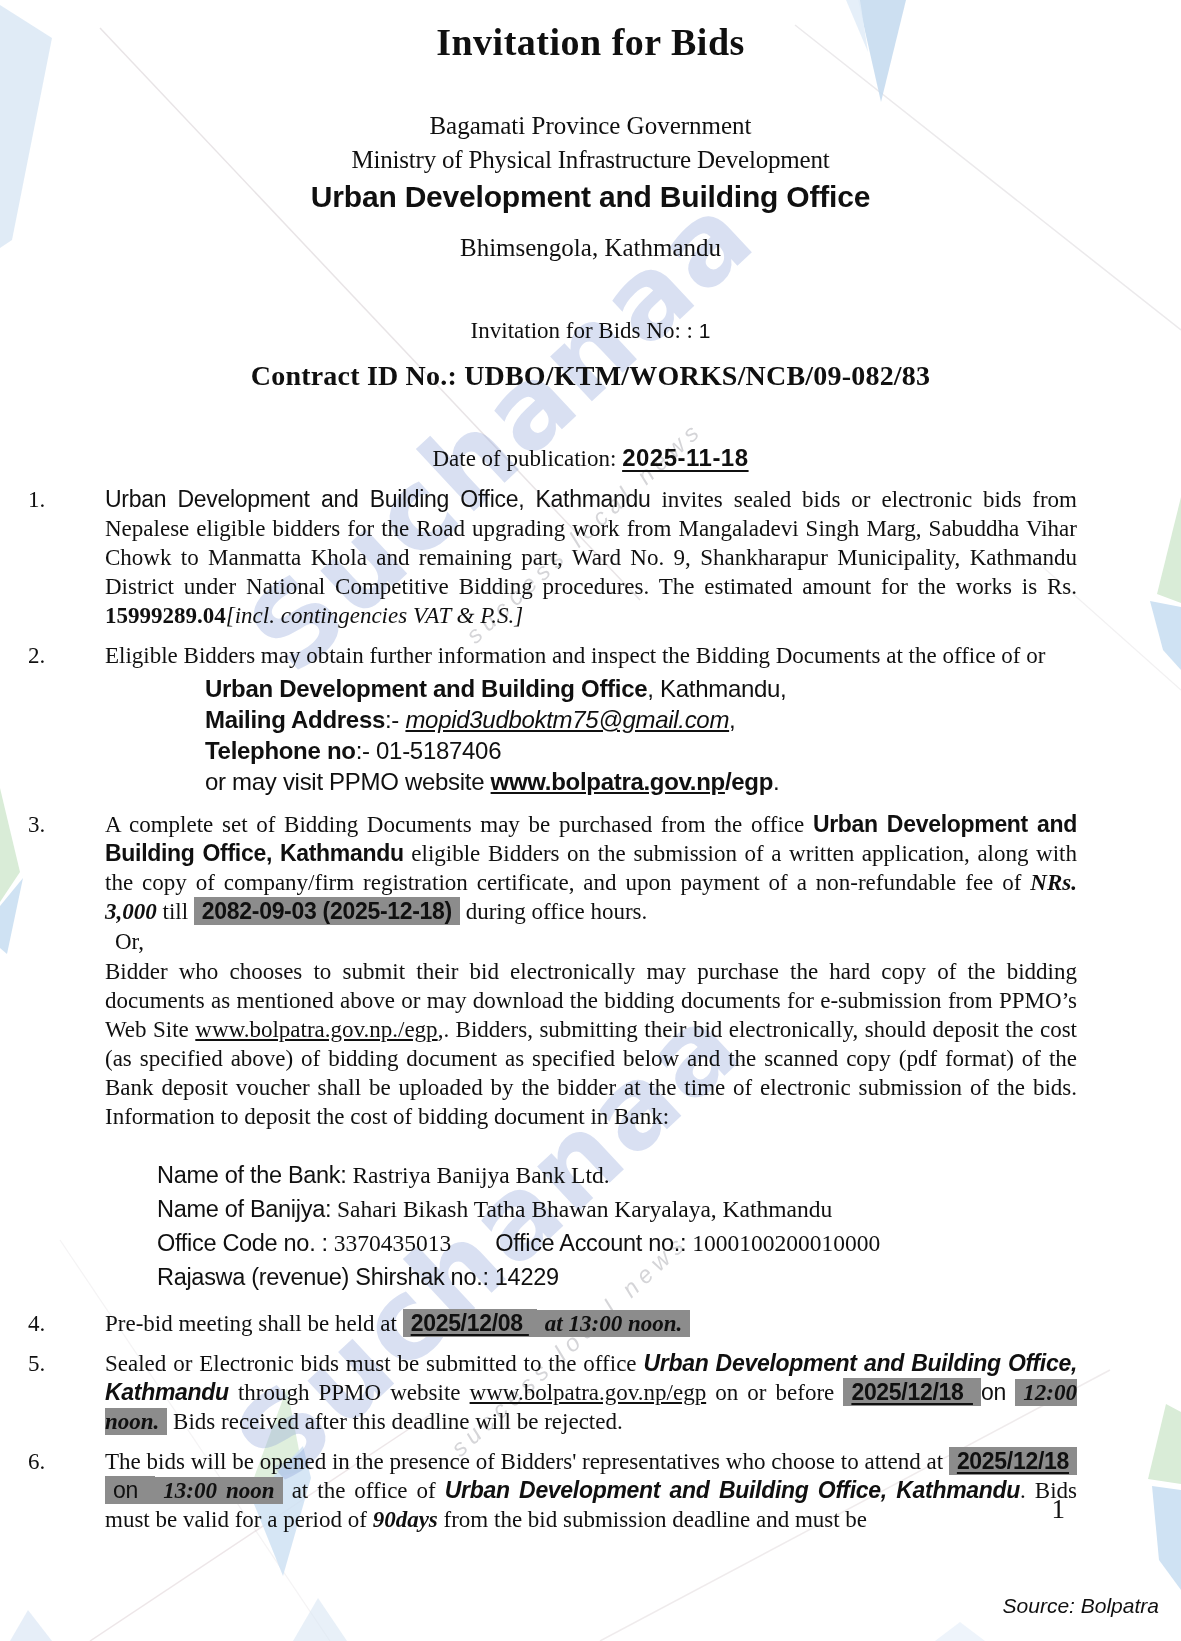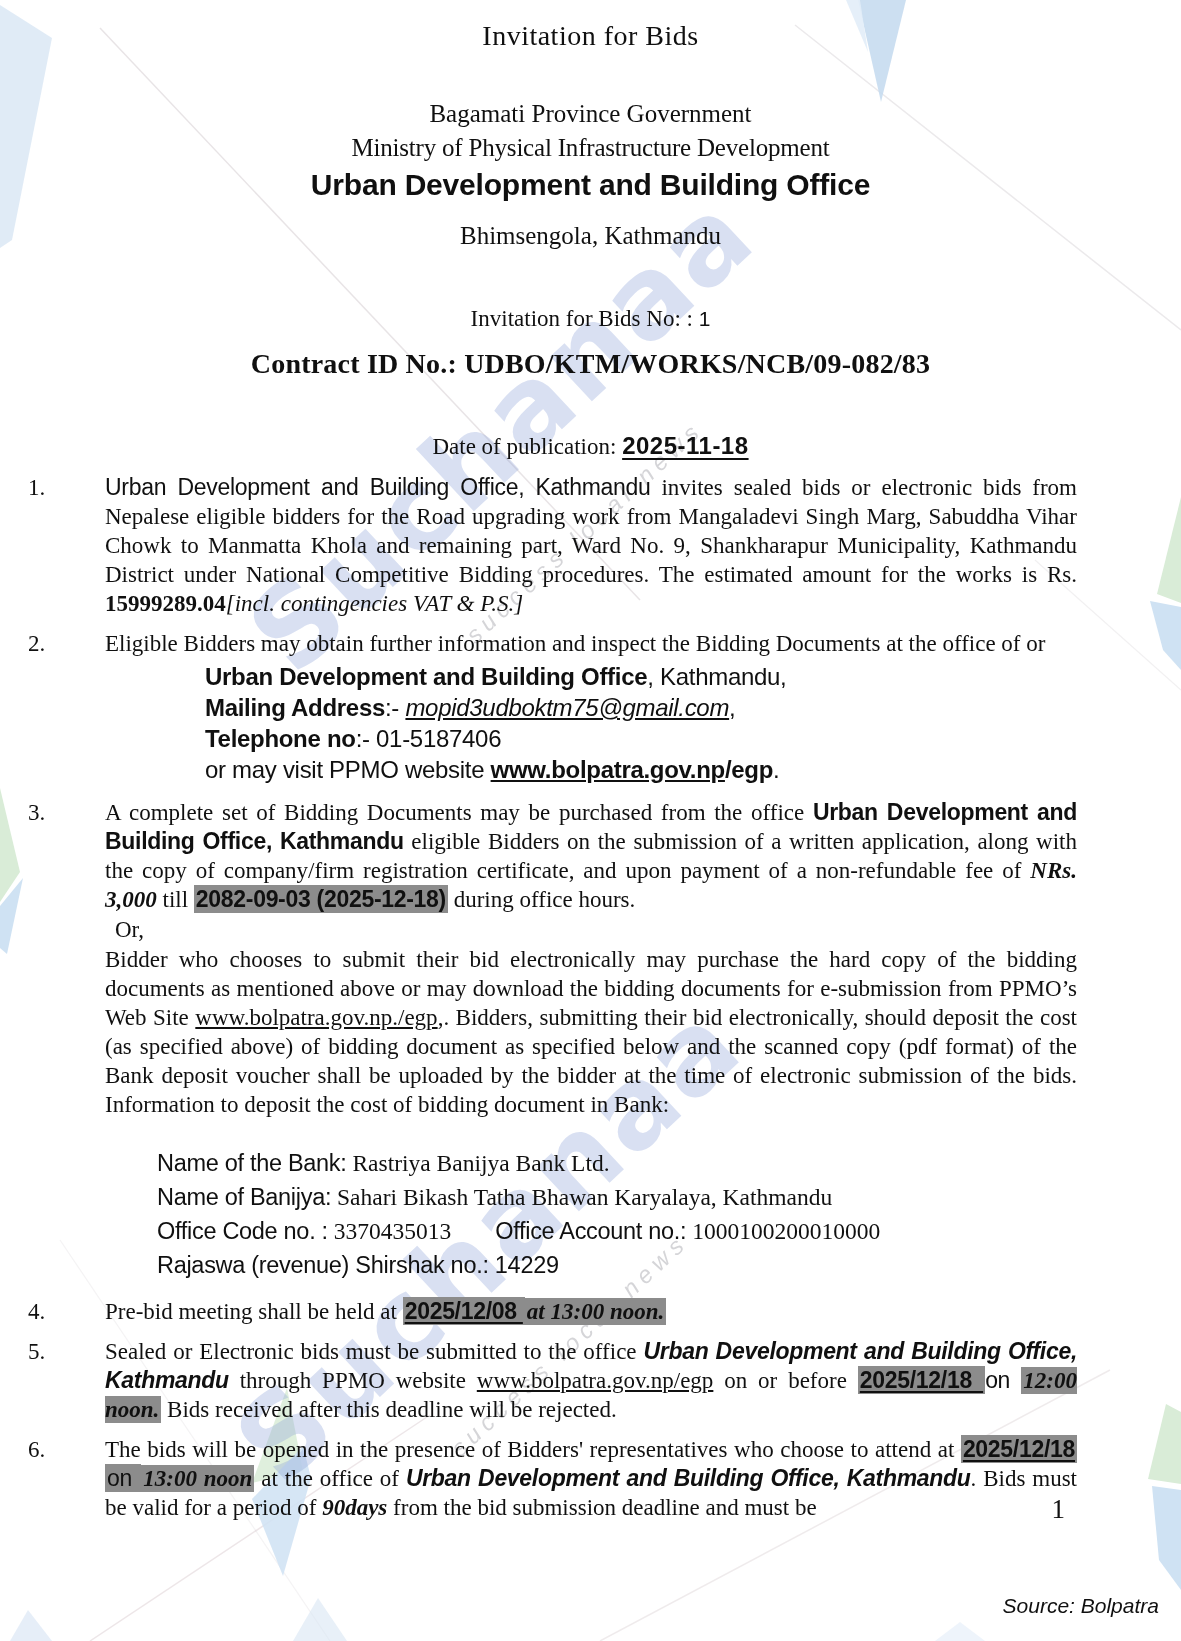--- a/index.html
+++ b/index.html
@@ -28,21 +28,21 @@
     color:rgba(150,150,158,0.40);
     transform-origin:0 50%;
   }
   #wm1 { left:268px; top:585px; transform:rotate(-43deg); }
   #wm1tag { left:470px; top:625px; transform:rotate(-43deg); }
   #wm2 { left:255px; top:1395px; transform:rotate(-43deg); }
   #wm2tag { left:455px; top:1438px; transform:rotate(-43deg); }
 
   
   .center { text-align:center; }
-  .title { font-size:28px; font-weight:400; padding-top:20px; letter-spacing:0.5px; }
+  .title { font-size:38px; font-weight:700; padding-top:20px; letter-spacing:0.5px; }
   .org1 { font-size:25px; margin-top:48px; }
   .org2 { font-family:Liberation Serif, serif; font-size:25px; margin-top:6px; letter-spacing:-0.2px; }
   .org3 { font-family:"Liberation Sans",sans-serif; font-size:30px; font-weight:700; margin-top:6px; letter-spacing:-0.2px; }
   .org4 { font-size:25px; margin-top:20px; }
   .bidno { font-size:23px; margin-top:56px; }
   .bidno .val { font-family:"Liberation Sans",sans-serif; font-size:21px; }
   .contract { font-size:28px; font-weight:700; margin-top:16px; letter-spacing:0.2px; }
   .pubdate { font-size:23px; margin-top:52px; }
   .pubdate .val {
     font-family:"Liberation Sans",sans-serif; font-weight:700; font-size:24px;
@@ -54,21 +54,21 @@
   .doclist { margin-top:13px; padding:0 104px 0 28px; }
   .li { display:flex; margin-bottom:11px; }
   .li .num { width:77px; flex:none; font-size:23px; line-height:29px; }
   .li .bodytxt { flex:1; text-align:justify; font-size:23px; line-height:29px; }
 
   .ss { font-family:"Liberation Sans",sans-serif; letter-spacing:-0.3px; }
   .b  { font-weight:700; }
   .i  { font-style:italic; }
   .u  { text-decoration:underline; }
   .u2 { text-decoration:underline; text-decoration-thickness:2px; text-underline-offset:3px; }
-  .hl { background:#8c8c8c; padding:1px 2px; }
+  .hl { background:#8c8c8c; padding:1px 8px; }
 
   .contact-block { margin:3px 0 2px 100px; text-align:left; font-size:24px; line-height:31px; }
   .or-line { text-align:left; padding-left:10px; margin:1px 0 1px; }
   .bank-block { margin:27px 0 4px 52px; text-align:left; font-size:23.5px; line-height:34px; }
   .colgap { display:inline-block; width:44px; }
 
   
   .pageno { position:absolute; right:116px; top:1494px; font-size:27px; z-index:2; }
   .source { position:absolute; right:22px; top:1594px; z-index:2;
             font-family:Liberation Sans, sans-serif; font-style:italic; font-size:21px; }

